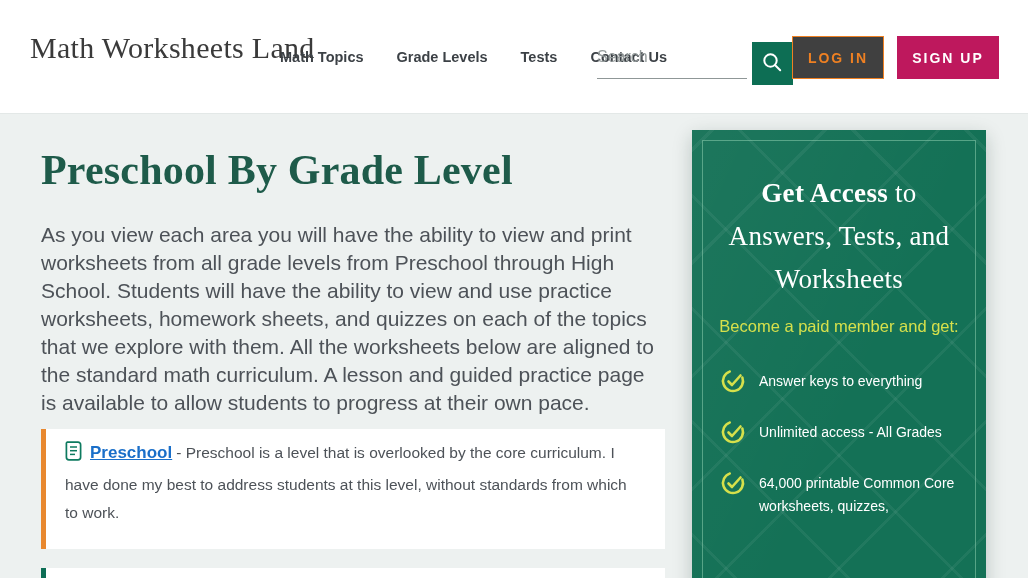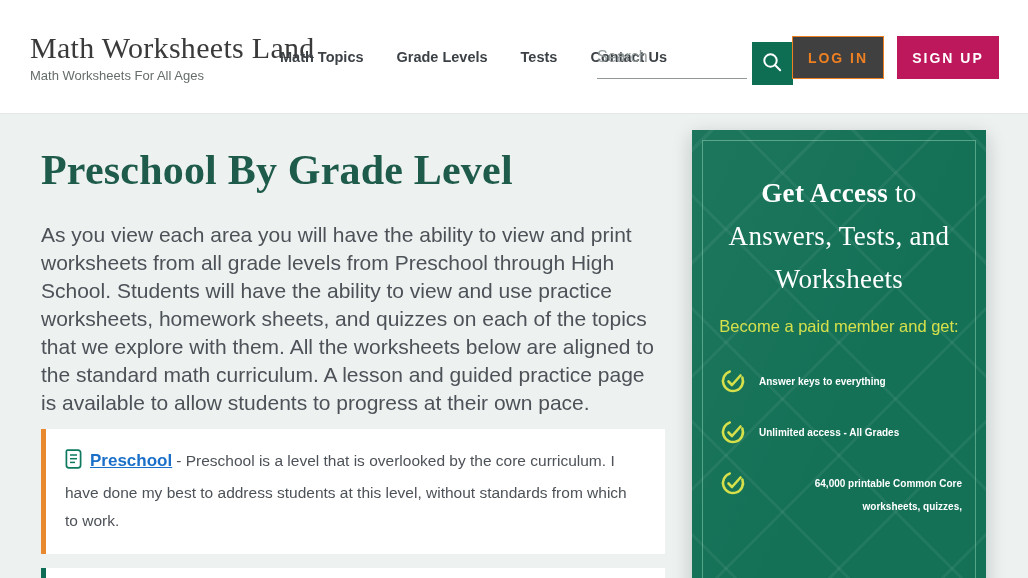--- a/index.html
+++ b/index.html
@@ -54,21 +54,21 @@
     font-family:"Liberation Serif", serif; font-weight:700; font-size:42px;
     line-height:48px; color:#1e5b4a; letter-spacing:0.2px;
   }
   .intro {
     position:absolute; left:41px; top:221px; width:616px;
     font-size:21px; line-height:28px; color:#4d5258;
   }
   .grade-card {
     position:absolute; left:41px; width:624px; background:#ffffff;
   }
-  .card-preschool { top:429px; min-height:120px; border-left:5px solid #e8882f; padding:18px 22px 18px 19px; }
+  .card-preschool { top:429px; min-height:120px; border-left:5px solid #e8882f; padding:10px 22px 18px 19px; }
   .card-next { top:568px; height:30px; border-left:5px solid #0d6e55; }
   .card-text { font-size:15.5px; line-height:28.5px; color:#4d5258; }
   .doc-icon { display:inline-block; vertical-align:-3px; margin-right:8px; }
   .grade-link {
     color:#1a6fc9; font-weight:700; font-size:17px; text-decoration:underline;
     cursor:pointer; margin-right:4px;
   }
 
   
   .promo {
@@ -93,31 +93,30 @@
   .promo-title strong { font-weight:700; }
   .promo-subtitle {
     margin:12px 22px 0; text-align:center; color:#d6e04b;
     font-size:16.5px; line-height:27px;
   }
   .benefits {
     list-style:none; margin:30px 24px 0 28px; display:flex; flex-direction:column; gap:23px;
   }
   .benefit { display:flex; gap:13px; align-items:flex-start; }
   .benefit .check { flex:0 0 26px; margin-top:-2px; }
-  .benefit .benefit-text { color:#ffffff; font-weight:700; font-size:10px; line-height:23px;text-align:right; }
+  .benefit .benefit-text { color:#ffffff; font-weight:400; font-size:14px; line-height:23px; }
 </style>
 </head>
 <body>
 
 <div class="page">
 
   <header>
     <div class="logo">
       <div class="logo-title">Math Worksheets Land</div>
-      <div class="logo-tagline">Math Worksheets For All Ages</div>
     </div>
 
     <nav class="main-nav">
       <a>Math Topics</a>
       <a>Grade Levels</a>
       <a>Tests</a>
       <a>Contact Us</a>
     </nav>
 
     <input class="search-input" type="text" placeholder="Search" style="">

